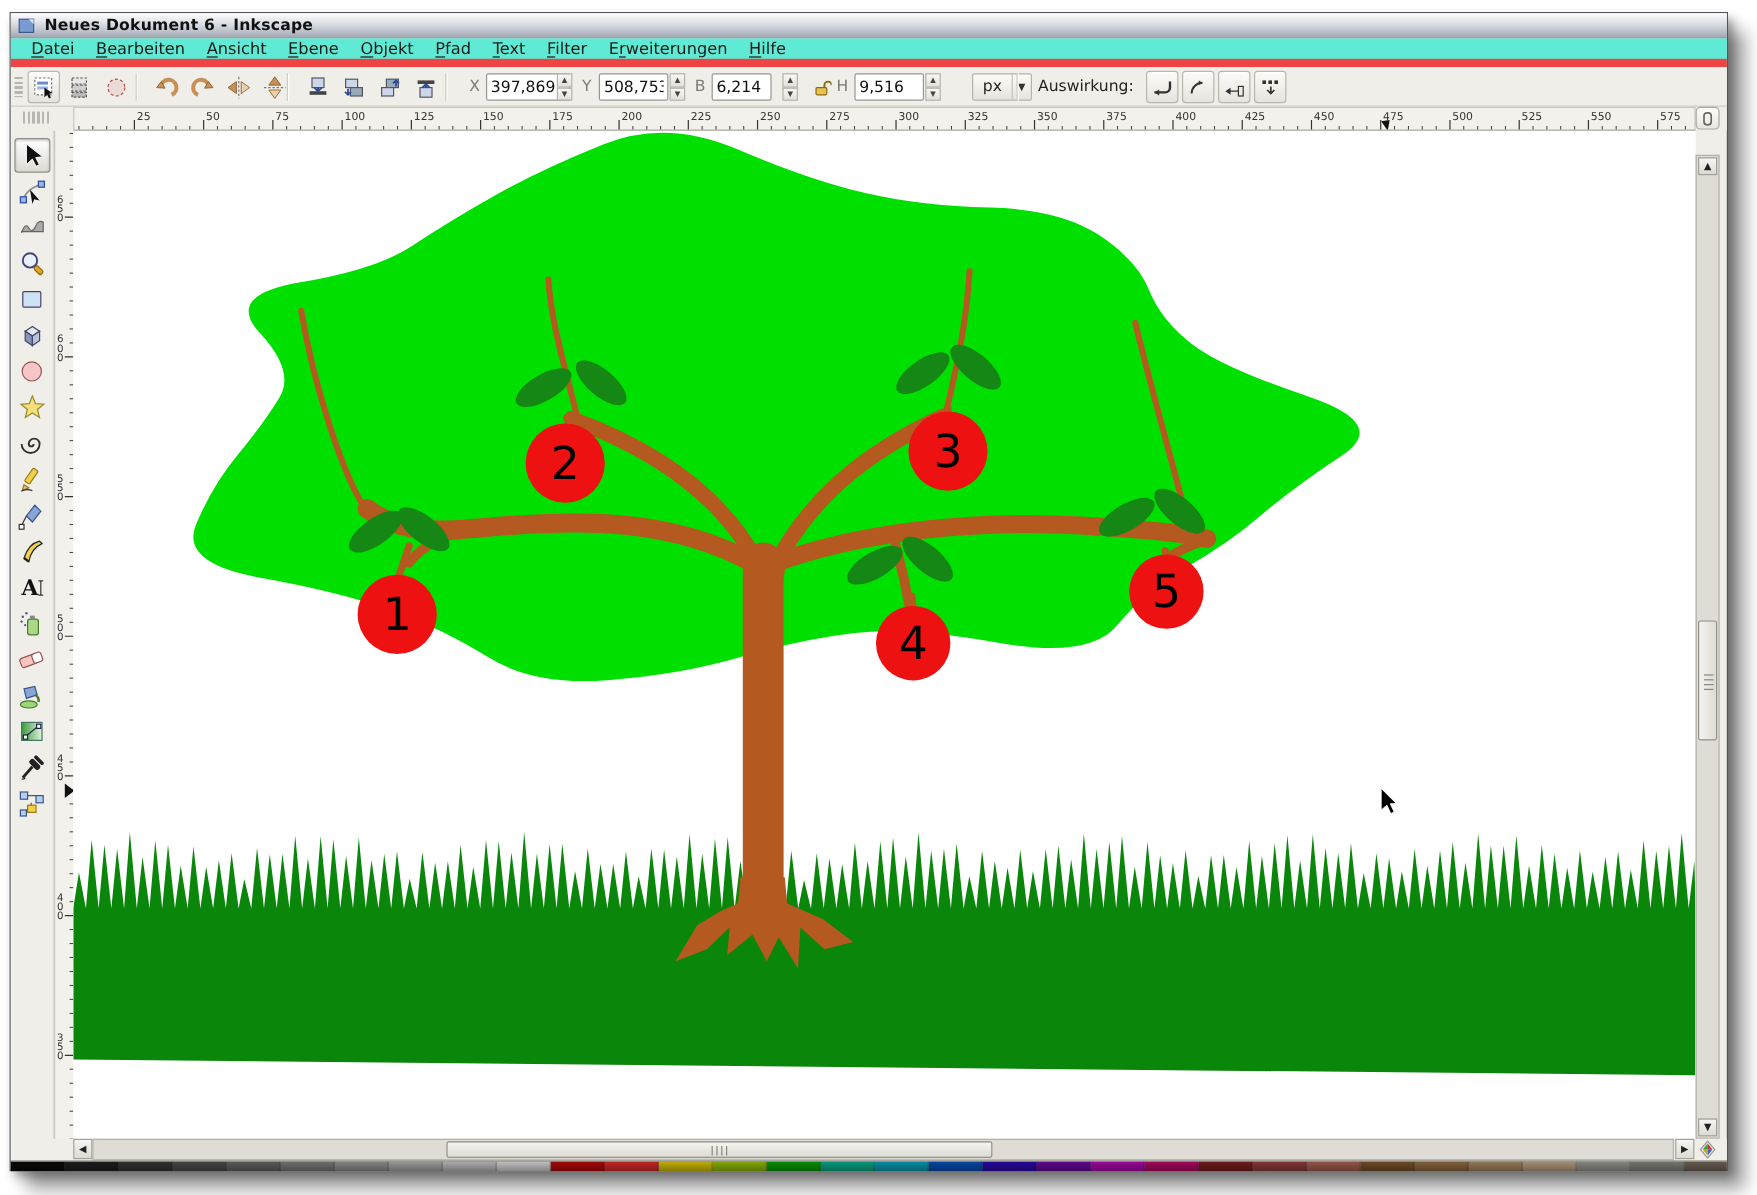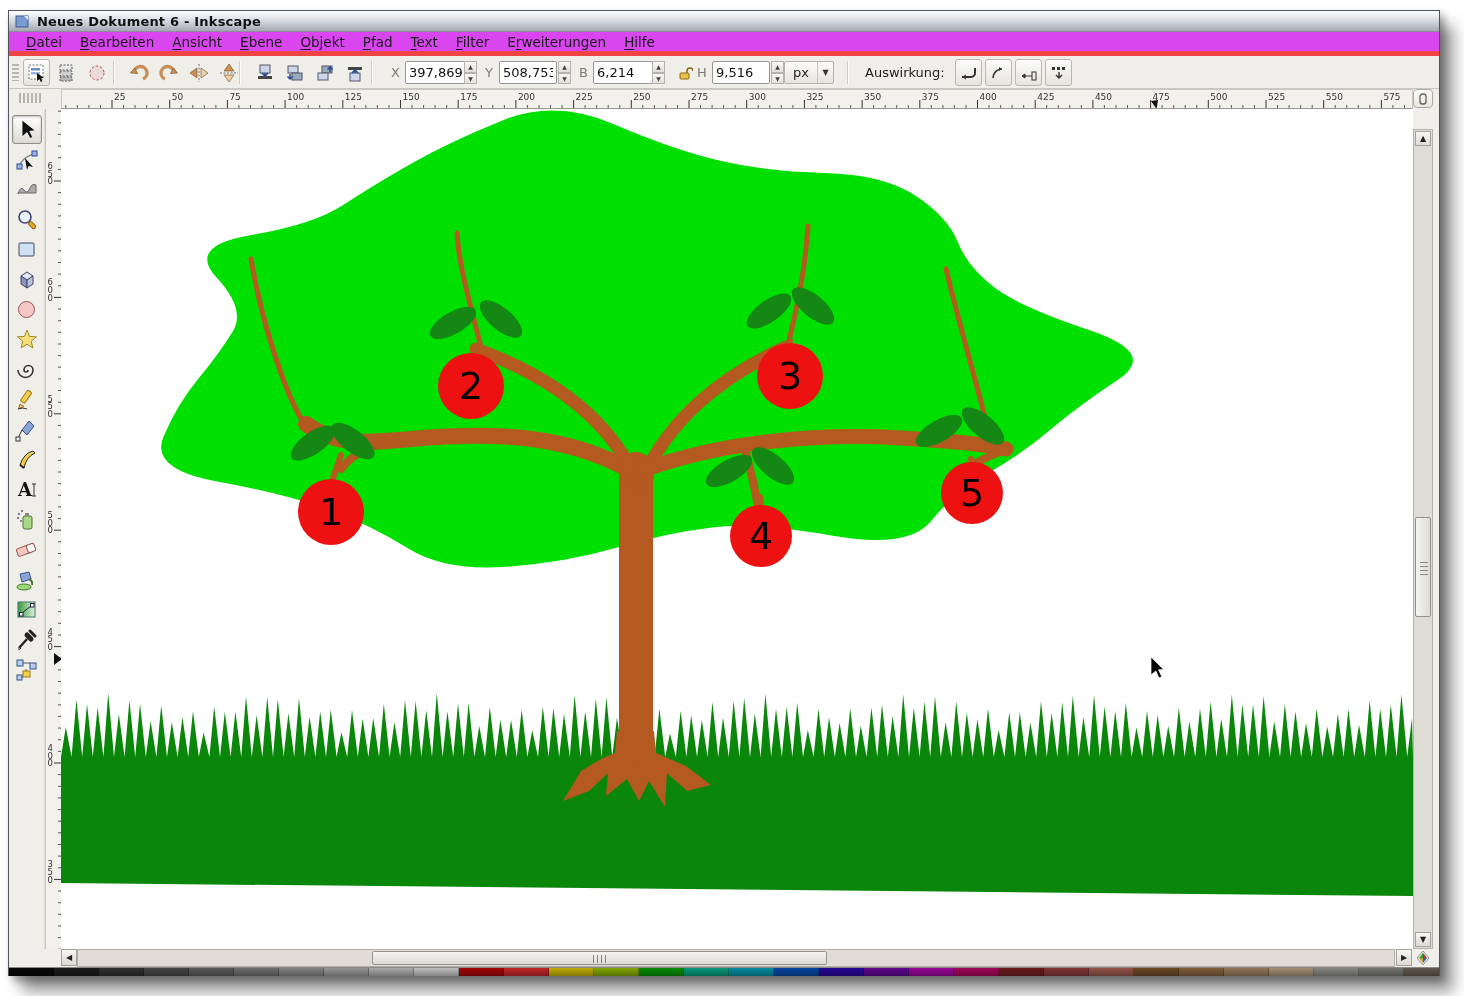--- a/index.html
+++ b/index.html
@@ -7,22 +7,22 @@
   *{box-sizing:border-box;}
   .window{position:absolute;left:8px;top:10px;width:1432px;height:966px;background:#efeee8;
     border:1px solid #51555c;box-shadow:14px 16px 14px rgba(0,0,0,.38),4px 5px 8px rgba(0,0,0,.35);}
   
   .titlebar{position:absolute;left:0;top:0;width:100%;height:21px;
     background:linear-gradient(#fdfdfd 0%,#e3e5ea 35%,#c2c6cf 70%,#a2a7b3 100%);
     border-bottom:1px solid #8c8f98;display:flex;align-items:center;padding-left:6px;}
   .titlebar .title{font-size:13px;font-weight:bold;color:#111;margin-left:7px;letter-spacing:.2px;}
   .titleicon svg{display:block}
   
-  .menubar{position:absolute;left:0;top:21px;width:100%;height:24px;background:#d946ef;
-    border-bottom:5px solid #ef4444;display:flex;align-items:center;padding-left:8px;}
+  .menubar{position:absolute;left:0;top:21px;width:100%;height:24px;background:#5eead4;
+    border-bottom:7px solid #ef4444;display:flex;align-items:center;padding-left:8px;}
   .menuitem{font-size:13.5px;color:#1a1a1a;padding:2px 9px;cursor:default;}
   .menuitem u{text-underline-offset:2px;}
   
   .toolbar{position:absolute;left:0;top:45px;width:100%;height:33px;background:#efeee8;
     border-bottom:1px solid #c9c7bf;}
   .grip{position:absolute;left:3px;top:8px;width:7px;height:17px;
     background:repeating-linear-gradient(#b8b6ae 0 2px,#efeee8 2px 4px);}
   .tbtn{position:absolute;top:3px;width:27px;height:27px;border:1px solid transparent;border-radius:3px;
     display:flex;align-items:center;justify-content:center;background:transparent;padding:0;}
   .tbtn.framed{border:1px solid #b9b7af;background:linear-gradient(#fbfbf9,#e6e4dc);
@@ -176,38 +176,38 @@
         <b>▲</b>
         <b>▼</b>
       </span>
     <span class="tlabel" style="left:476px">Y</span>
     <span class="tfield" style="left:490px;width:58px"><input readonly="" value="508,753" style=""></span>
     <span class="spin" style="left:549px">
         <b>▲</b>
         <b>▼</b>
       </span>
     <span class="tlabel" style="left:570px">B</span>
-    <span class="tfield" style="left:584px;width:60px"><input readonly="" value="6,214" style=""></span>
+    <span class="tfield" style="left:584px;width:50px"><input readonly="" value="6,214" style=""></span>
     <span class="spin" style="left:643px">
         <b>▲</b>
         <b>▼</b>
       </span>
     <span class="tbtn" style="left:662px">
       <svg width="16" height="16">
           <rect x="3" y="8" width="9" height="6" rx="1" fill="#e8c24a" stroke="#8a6a10"></rect>
           <path d="M10,8 v-2 a3,3 0 0 1 6,0" fill="none" stroke="#8a6a10" stroke-width="1.6"></path>
         </svg>
     </span>
     <span class="tlabel" style="left:688px">H</span>
     <span class="tfield" style="left:703px;width:58px"><input readonly="" value="9,516" style=""></span>
     <span class="spin" style="left:762px">
         <b>▲</b>
         <b>▼</b>
       </span>
-    <span class="unitbtn" style="left:775px">
+    <span class="unitbtn" style="left:801px">
       <span class="txt">px</span>
       <span class="arr">▼</span>
     </span>
     <span class="tsep" style="left:838px"></span>
     <span class="tlabel" style="left:856px;color:#222">Auswirkung:</span>
     <span id="grp-affect"><button class="tbtn framed" style="left: 946px;">
           <svg width="22" height="22" viewBox="0 0 22 22">
             <path d="M4,15 h9 a4,4 0 0 0 4,-4 V6" fill="none" stroke="#333" stroke-width="2"></path>
             <path d="M4,15 l4,-2.5 v5 z" fill="#333"></path>
           </svg>

